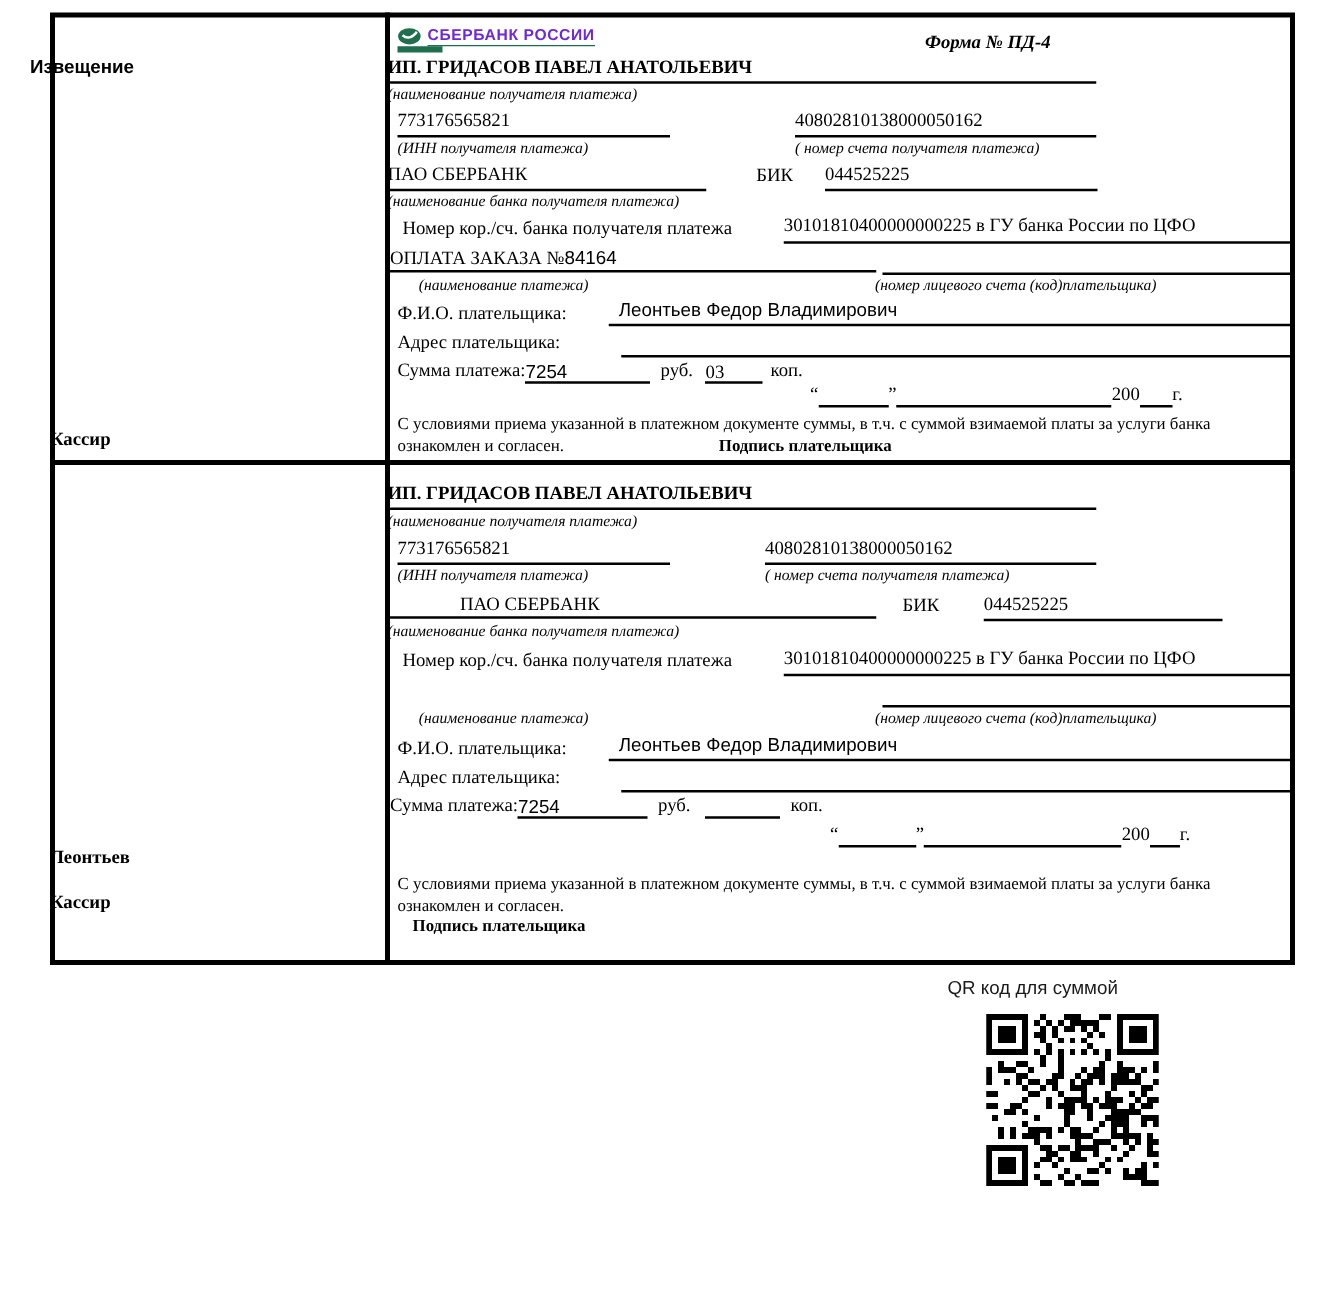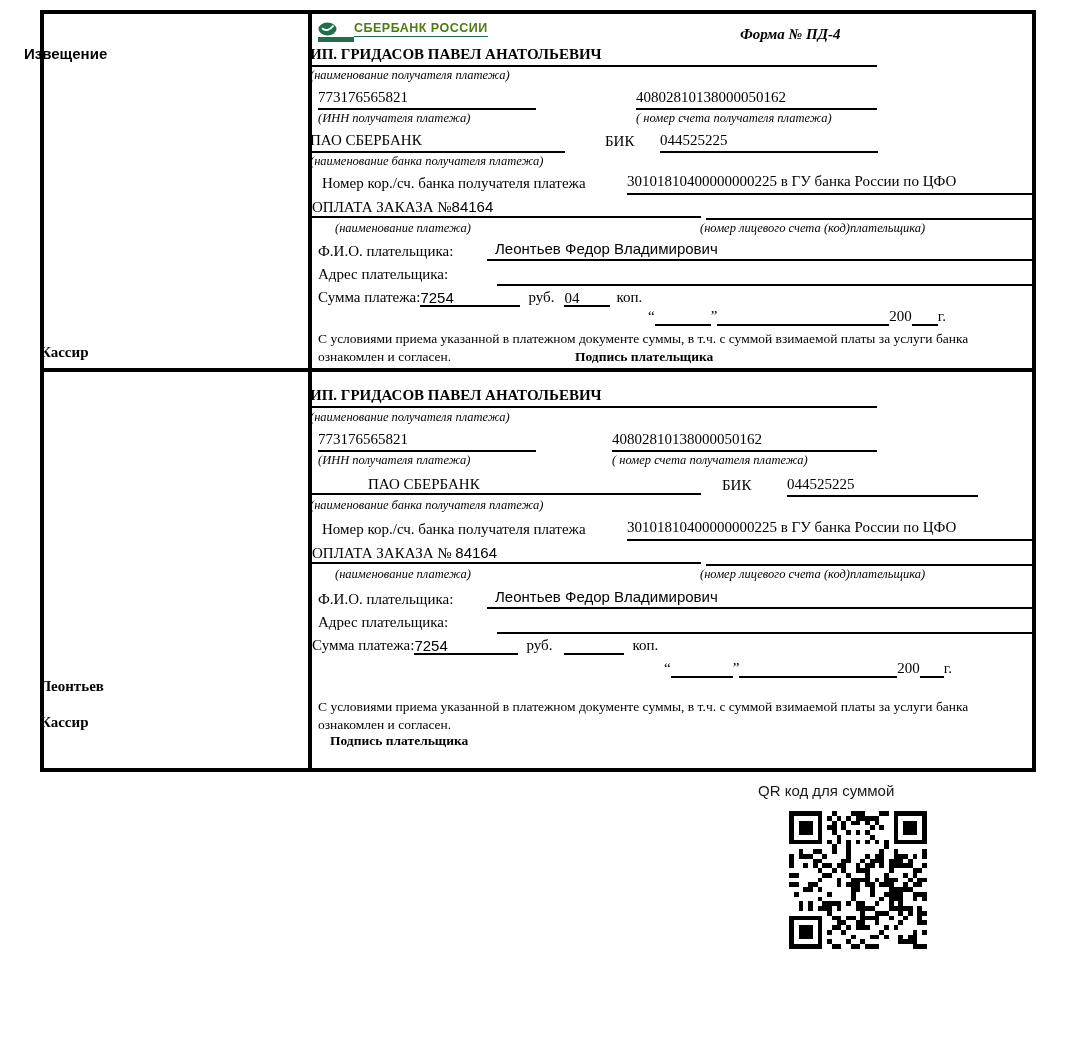--- a/index.html
+++ b/index.html
@@ -8,21 +8,21 @@
   .abs{position:absolute;}
   .ser{font-family:"Liberation Serif",serif;}
   .san{font-family:"Liberation Sans",sans-serif;}
   .b{font-weight:bold;}
   .i{font-style:italic;}
   .ctr{text-align:left;}
   .f15{font-size:15px;line-height:20px;}
   .f12{font-size:12.5px;line-height:15px;font-style:italic;}
   .f13{font-size:13.5px;line-height:18px;}
   .ul{border-bottom:2px solid #000;}
-  .green{color:#4d7c0f;margin-left:12px;}
+  .green{color:#6d28d9;}
   .blank{display:inline-block;border-bottom:2px solid #000;height:17px;vertical-align:bottom;}
   .row{display:flex;align-items:flex-end;}
   .outer-box{left:40px;top:10px;width:996px;height:762px;border:4px solid #000;box-sizing:border-box;}
   .vdiv{left:308px;top:10px;width:4px;height:762px;background:#000;}
   .hdiv{left:40px;top:368px;width:996px;height:4px;background:#000;}
   .logo-strip{background:#1f6e4e;}
   .qr-wrap svg{display:block;width:138px;height:138px;}
 </style>
 </head>
 <body>
@@ -73,21 +73,21 @@
 
   <div class="abs ser f15" style="left:318px;top:241px;">Ф.И.О. плательщика:</div>
   <div class="abs san f15 ul" style="left:487px;top:239px;width:547px;height:22px;padding-left:8px;box-sizing:border-box;">Леонтьев Федор Владимирович</div>
   <div class="abs ser f15" style="left:318px;top:264px;">Адрес плательщика:</div>
   <div class="abs ul" style="left:497px;top:262px;width:537px;height:22px;"></div>
 
   <div class="abs row f15" style="left:318px;top:285px;height:22px;">
     <span class="ser">Сумма платежа:</span>
     <span class="blank san ctr" style="width:100px;">7254</span>
     <span class="ser" style="margin-left:8px;">руб.</span>
-    <span class="blank ser ctr" style="width:46px;margin-left:10px;">04</span>
+    <span class="blank ser ctr" style="width:46px;margin-left:10px;">03</span>
     <span class="ser" style="margin-left:6px;">коп.</span>
   </div>
 
   <div class="abs row ser f15" style="left:648px;top:304px;height:22px;">
     <span>“</span>
     <span class="blank" style="width:56px;"></span>
     <span>”</span>
     <span class="blank" style="width:172px;"></span>
     <span>200</span>
     <span class="blank" style="width:26px;"></span>
@@ -110,23 +110,20 @@
   <div class="abs ser f12 ctr" style="left:612px;top:453px;width:265px;">( номер счета получателя платежа)</div>
 
   <div class="abs ser f15 ul" style="left:310px;top:474px;width:391px;height:21px;padding-left:58px;box-sizing:border-box;">ПАО СБЕРБАНК</div>
   <div class="abs ser f15" style="left:722px;top:475px;">БИК</div>
   <div class="abs ser f15 ctr ul" style="left:787px;top:474px;width:191px;height:21px;">044525225</div>
   <div class="abs ser f12 ctr" style="left:310px;top:498px;width:420px;">(наименование банка получателя платежа)</div>
 
   <div class="abs ser f15" style="left:322px;top:519px;">Номер кор./сч. банка получателя платежа</div>
   <div class="abs ser f15 ctr ul" style="left:627px;top:517px;width:407px;height:22px;">30101810400000000225 в ГУ банка России по ЦФО</div>
 
-  <div class="abs f15 ul" style="left:310px;top:543px;width:391px;height:21px;padding-left:2px;box-sizing:border-box;">
-    <span class="ser" style="white-space:pre;">ОПЛАТА ЗАКАЗА № </span><span class="san">84164</span>
-  </div>
   <div class="abs ul" style="left:706px;top:543px;width:328px;height:21px;"></div>
   <div class="abs ser f12 ctr" style="left:335px;top:567px;width:300px;">(наименование платежа)</div>
   <div class="abs ser f12 ctr" style="left:700px;top:567px;width:334px;">(номер лицевого счета (код)плательщика)</div>
 
   <div class="abs ser f15" style="left:318px;top:589px;">Ф.И.О. плательщика:</div>
   <div class="abs san f15 ul" style="left:487px;top:587px;width:547px;height:22px;padding-left:8px;box-sizing:border-box;">Леонтьев Федор Владимирович</div>
   <div class="abs ser f15" style="left:318px;top:612px;">Адрес плательщика:</div>
   <div class="abs ul" style="left:497px;top:610px;width:537px;height:22px;"></div>
 
   <div class="abs row f15" style="left:312px;top:633px;height:22px;">

